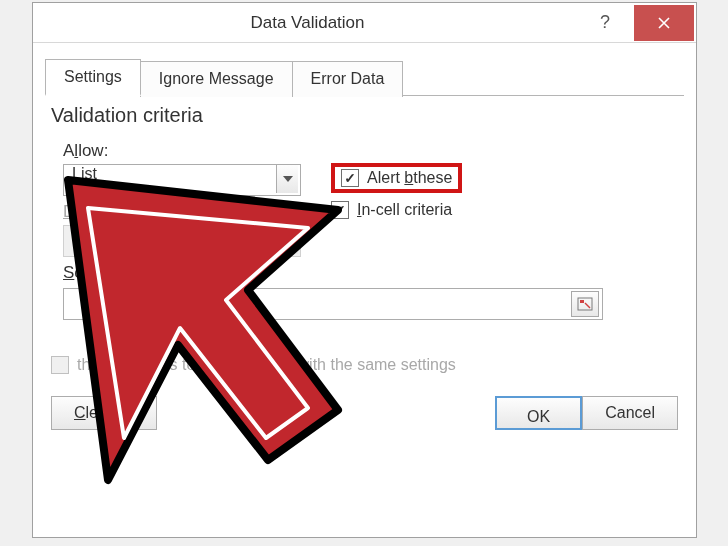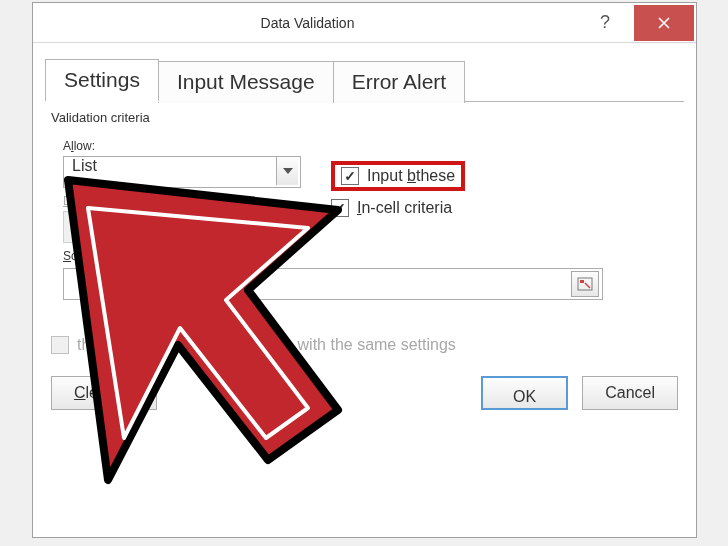--- a/index.html
+++ b/index.html
@@ -28,21 +28,21 @@
       height: 40px;
       background: #fff;
       display: flex;
       align-items: center;
       border-bottom: 1px solid #d8d8d8;
       position: relative;
     }
     .title-text {
       flex: 1;
       text-align: center;
-      font-size: 14px;
+      font-size: 17px;
       color: #333;
     }
     .help-btn {
       width: 46px;
       height: 28px;
       margin-right: 6px;
       background: transparent;
       border: none;
       font-size: 18px;
       color: #555;
@@ -69,44 +69,44 @@
       border-bottom: 1px solid #b5b5b5;
       margin-bottom: 8px;
       margin-top: 6px;
     }
     .tab {
       padding: 8px 18px;
       border: 1px solid #b5b5b5;
       border-bottom: none;
       background: #fff;
       margin-right: -1px;
-      font-size: 21px;
+      font-size: 16px;
       color: #333;
       cursor: pointer;
       position: relative;
     }
     .tab.active {
       border-bottom: 2px solid #fff;
       margin-bottom: -1px;
       z-index: 2;
     }
     .tab:not(.active) {
       background: #fcfcfc;
       top: 2px;
     }
     .group-label {
-      font-size: 13px;
+      font-size: 20px;
       color: #333;
       margin: 8px 0 4px 6px;
     }
     .form-area {
       padding: 4px 18px;
     }
     .field-label {
-      font-size: 12px;
+      font-size: 17px;
       color: #333;
       margin: 6px 0 3px 0;
     }
     .field-label.disabled {
       color: #a8a8a8;
     }
     .underline {
       text-decoration: underline;
     }
     .row {
@@ -236,21 +236,20 @@
       cursor: pointer;
     }
     .btn.primary {
       border: 2px solid #5b9bd5;
       padding: 10px 30px;
     }
     .spacer {
       flex: 1;
     }
     .btn + .btn {
-      margin-left: 14px;
     }
     .big-cursor {
       position: absolute;
       left: 48px;
       top: 160px;
       width: 310px;
       height: 370px;
       pointer-events: none;
     }
   </style>
@@ -264,22 +263,22 @@
     <button class="close-btn">
       <svg width="14" height="14" viewBox="0 0 14 14">
           <path d="M2 2 L12 12 M12 2 L2 12" stroke="#fff" stroke-width="1.6"></path>
         </svg>
     </button>
   </div>
 
   <div class="content">
     <div class="tabs">
       <div class="tab active">Settings</div>
-      <div class="tab">Input Message</div>
-      <div class="tab">Error Alert</div>
+      <div class="tab">Ignore Message</div>
+      <div class="tab">Error Data</div>
     </div>
 
     <div class="group-label">Validation criteria</div>
 
     <div class="form-area">
       <div class="row">
         <div class="left-col">
           <div class="field-label"><span>A</span><span class="underline">l</span><span>low:</span></div>
           <div class="dropdown">
             <span class="dropdown-text">List</span>
@@ -302,21 +301,21 @@
 
           <div class="field-label"><span></span><span class="underline">S</span><span>ource:</span></div>
         </div>
 
         <div class="right-col">
           <div class="highlight-box">
             <div class="checkbox-row" style="margin-bottom:0;">
               <div class="checkbox-box">
                   <span class="checkmark">✓</span>
                 </div>
-              <span><span>Input </span><span class="underline">b</span><span>these</span></span>
+              <span><span>Alert </span><span class="underline">b</span><span>these</span></span>
             </div>
           </div>
           <div class="checkbox-row" style="margin-top:8px;">
             <div class="checkbox-box">
                 <span class="checkmark">✓</span>
               </div>
             <span><span></span><span class="underline">I</span><span>n-cell criteria</span></span>
           </div>
         </div>
       </div>

